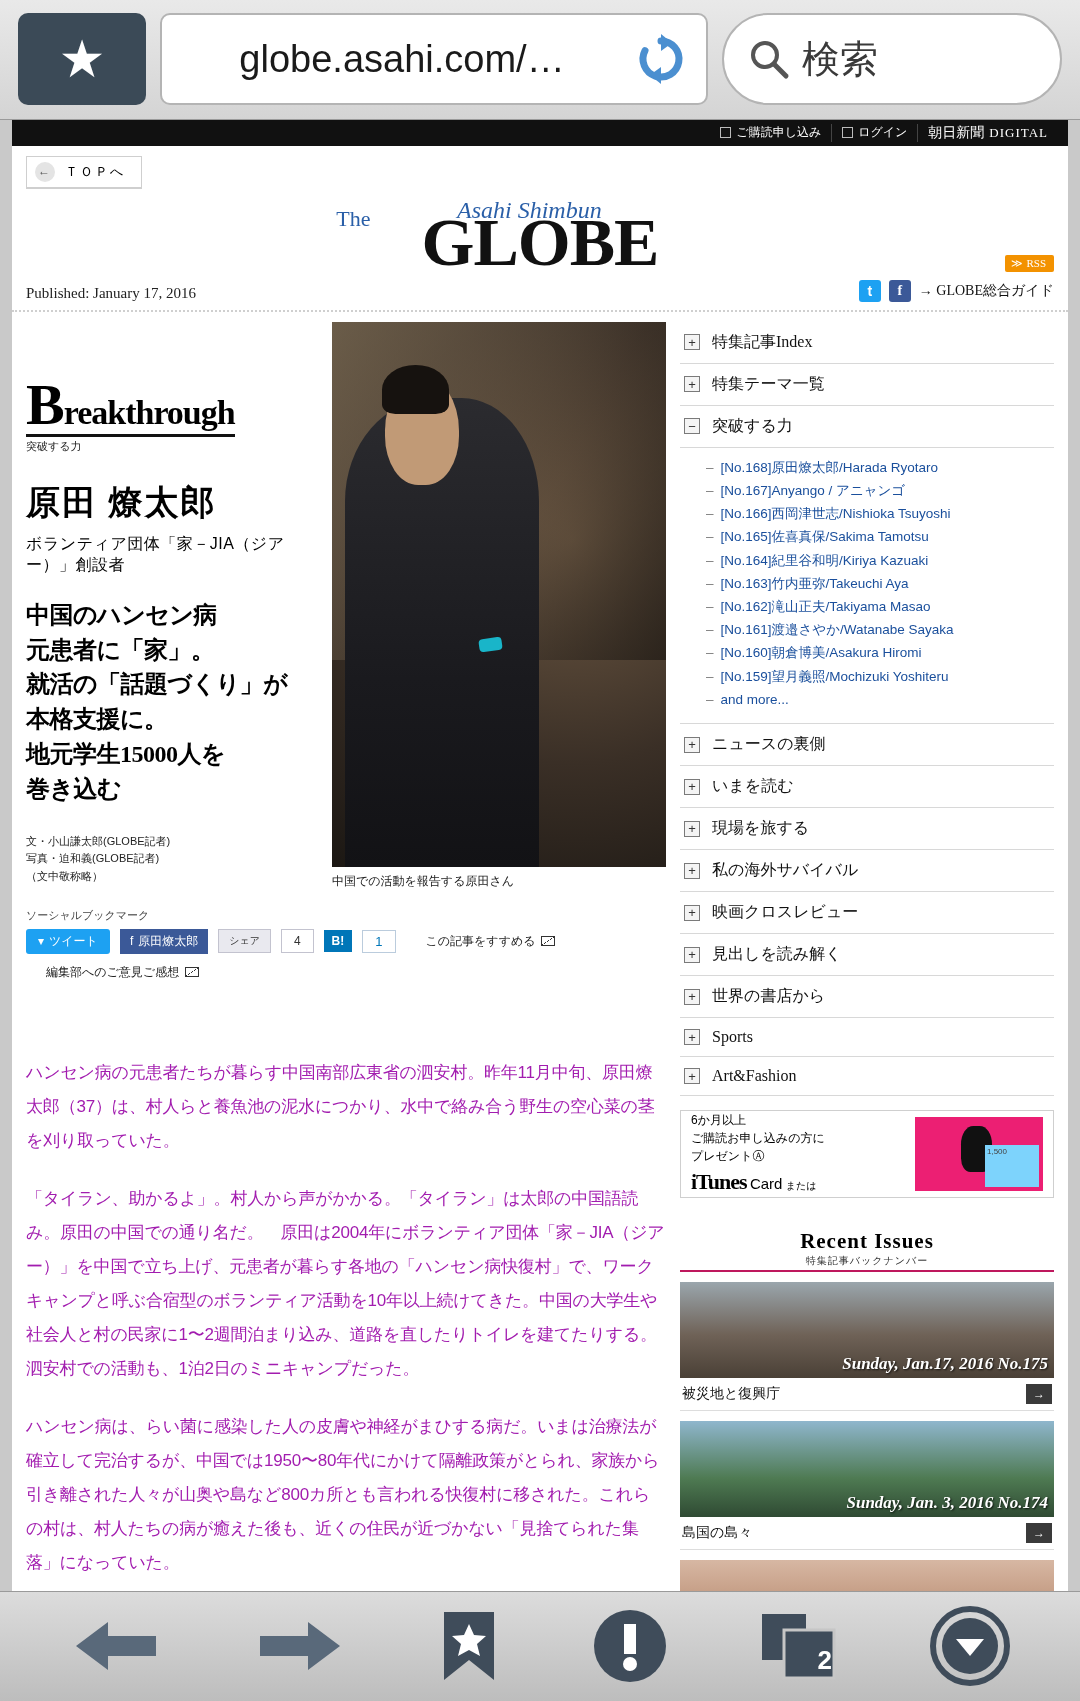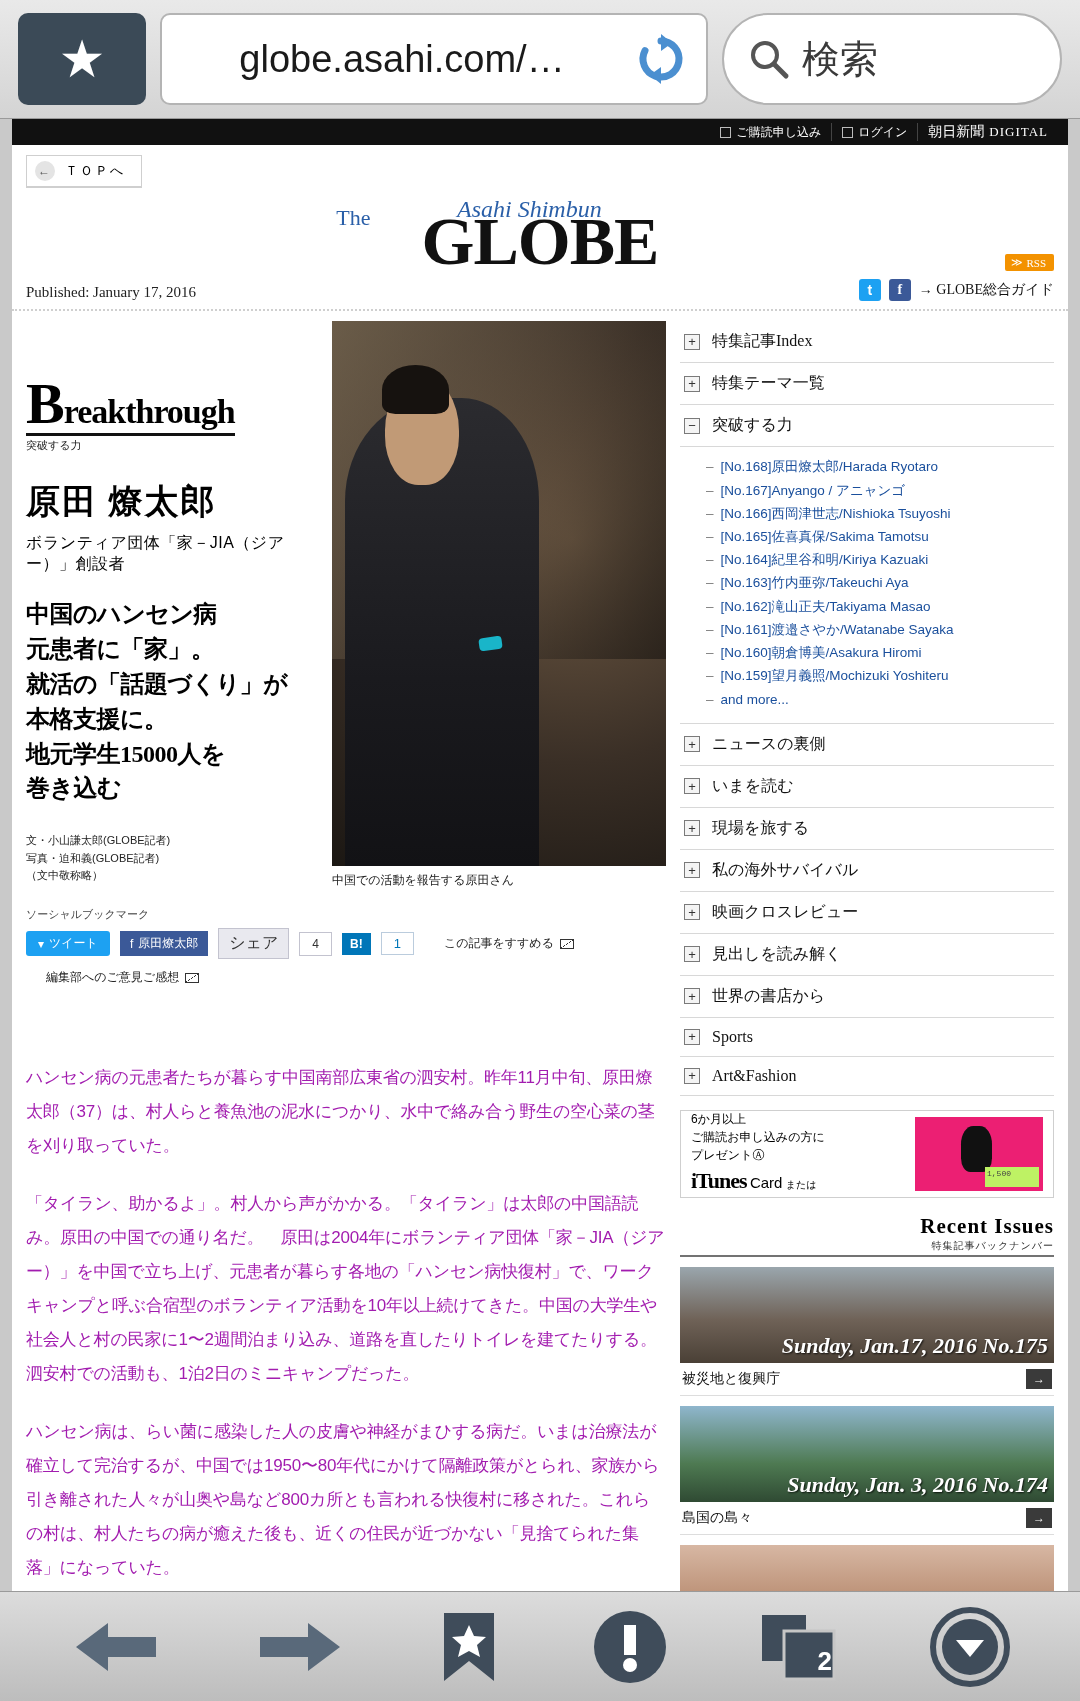--- a/index.html
+++ b/index.html
@@ -233,21 +233,21 @@
   .share-row { display: flex; align-items: center; gap: 10px; flex-wrap: wrap; }
   .btn-tweet {
     background: #1da1f2; color: #fff; font-size: 12px;
     padding: 4px 12px; border-radius: 3px; display: flex; gap: 5px; align-items: center;
   }
   .btn-fb-rec {
     background: #3b5998; color: #fff; font-size: 12px;
     padding: 4px 10px; display: flex; gap: 5px; align-items: center;
   }
   .btn-fb-share {
-    background: #e9e9ef; color: #333; font-size: 16px;
+    background: #e9e9ef; color: #333; font-size: 10px;
     padding: 4px 10px; border: 1px solid #c3c3cf;
   }
   .count-box {
     background: #fff; border: 1px solid #c3c3cf; font-size: 12px;
     padding: 4px 12px; color: #333;
   }
   .btn-hatena { background: #0076b8; color: #fff; font-size: 12px; font-weight: bold; padding: 4px 8px; }
   .hatena-count { background: #fff; border: 1px solid #bcd; color: #0076b8; font-size: 13px; padding: 3px 12px; }
   .mail-link { font-size: 12px; color: #222; display: flex; align-items: center; gap: 6px; margin-left: 20px; }
   .env { display: inline-block; width: 14px; height: 10px; border: 1px solid #333; position: relative; }
@@ -274,30 +274,30 @@
   .sub-list li .dash { color: #777; }
 
   .ad-box {
     margin-top: 14px; border: 1px solid #cfcfcf; height: 88px;
     display: flex; align-items: center; padding: 6px 10px; gap: 8px; background: #fff;
   }
   .ad-text { font-size: 12px; line-height: 1.5; flex: 1 1 auto; }
   .itunes-word { font-family: "Liberation Serif", serif; font-weight: bold; font-size: 22px; letter-spacing: -1px; }
   .ad-card { width: 128px; height: 74px; background: #ec1f73; position: relative; }
   .ad-card .fig { position: absolute; left: 36%; top: 12%; width: 24%; height: 62%; background: #111; border-radius: 40% 40% 30% 30%; }
-  .ad-card .cardchip { position: absolute; right: 4px; bottom: 4px; width: 54px; height: 20px; background: #bef264; font-size: 8px; color: #444; padding: 2px; font-family: Liberation Mono, monospace; }
-
-  .recent-head { text-align: right; margin-top: 16px; border-bottom: 2px solid #737373; padding-bottom: 2px; }
+  .ad-card .cardchip { position: absolute; right: 4px; bottom: 4px; width: 54px; height: 42px; background: #7dd3fc; font-size: 8px; color: #444; padding: 2px; }
+
+  .recent-head { text-align: center; margin-top: 31px; border-bottom: 2px solid #be185d; padding-bottom: 2px; }
   .recent-title { font-family: "Liberation Serif", serif; font-weight: bold; font-size: 21px; letter-spacing: 1px; }
   .recent-sub { font-size: 10px; color: #333; letter-spacing: 1px; }
   .issue { margin-top: 10px; }
   .issue-thumb { height: 96px; position: relative; overflow: hidden; }
   .issue-thumb .ov {
     position: absolute; right: 6px; bottom: 4px; color: #fff;
-    font-family: "Liberation Serif", serif; font-style: italic; font-weight: bold; font-size: 22px;
+    font-family: "Liberation Serif", serif; font-style: italic; font-weight: bold; font-size: 17px;
     text-shadow: 1px 1px 2px rgba(0,0,0,.8);
   }
   .t1 { background: linear-gradient(180deg, #9aa6ad 0%, #6f6257 55%, #4a4036 100%); }
   .t2 { background: linear-gradient(180deg, #8fb6cd 0%, #4e7a52 60%, #2f4a33 100%); }
   .t3 { background: linear-gradient(180deg, #d7b7a3 0%, #b98d72 60%, #7b5743 100%); }
   .issue-row {
     display: flex; align-items: center; justify-content: space-between;
     border-bottom: 1px solid #ddd; padding: 6px 2px;
   }
   .issue-label { font-size: 14px; color: #111; }

